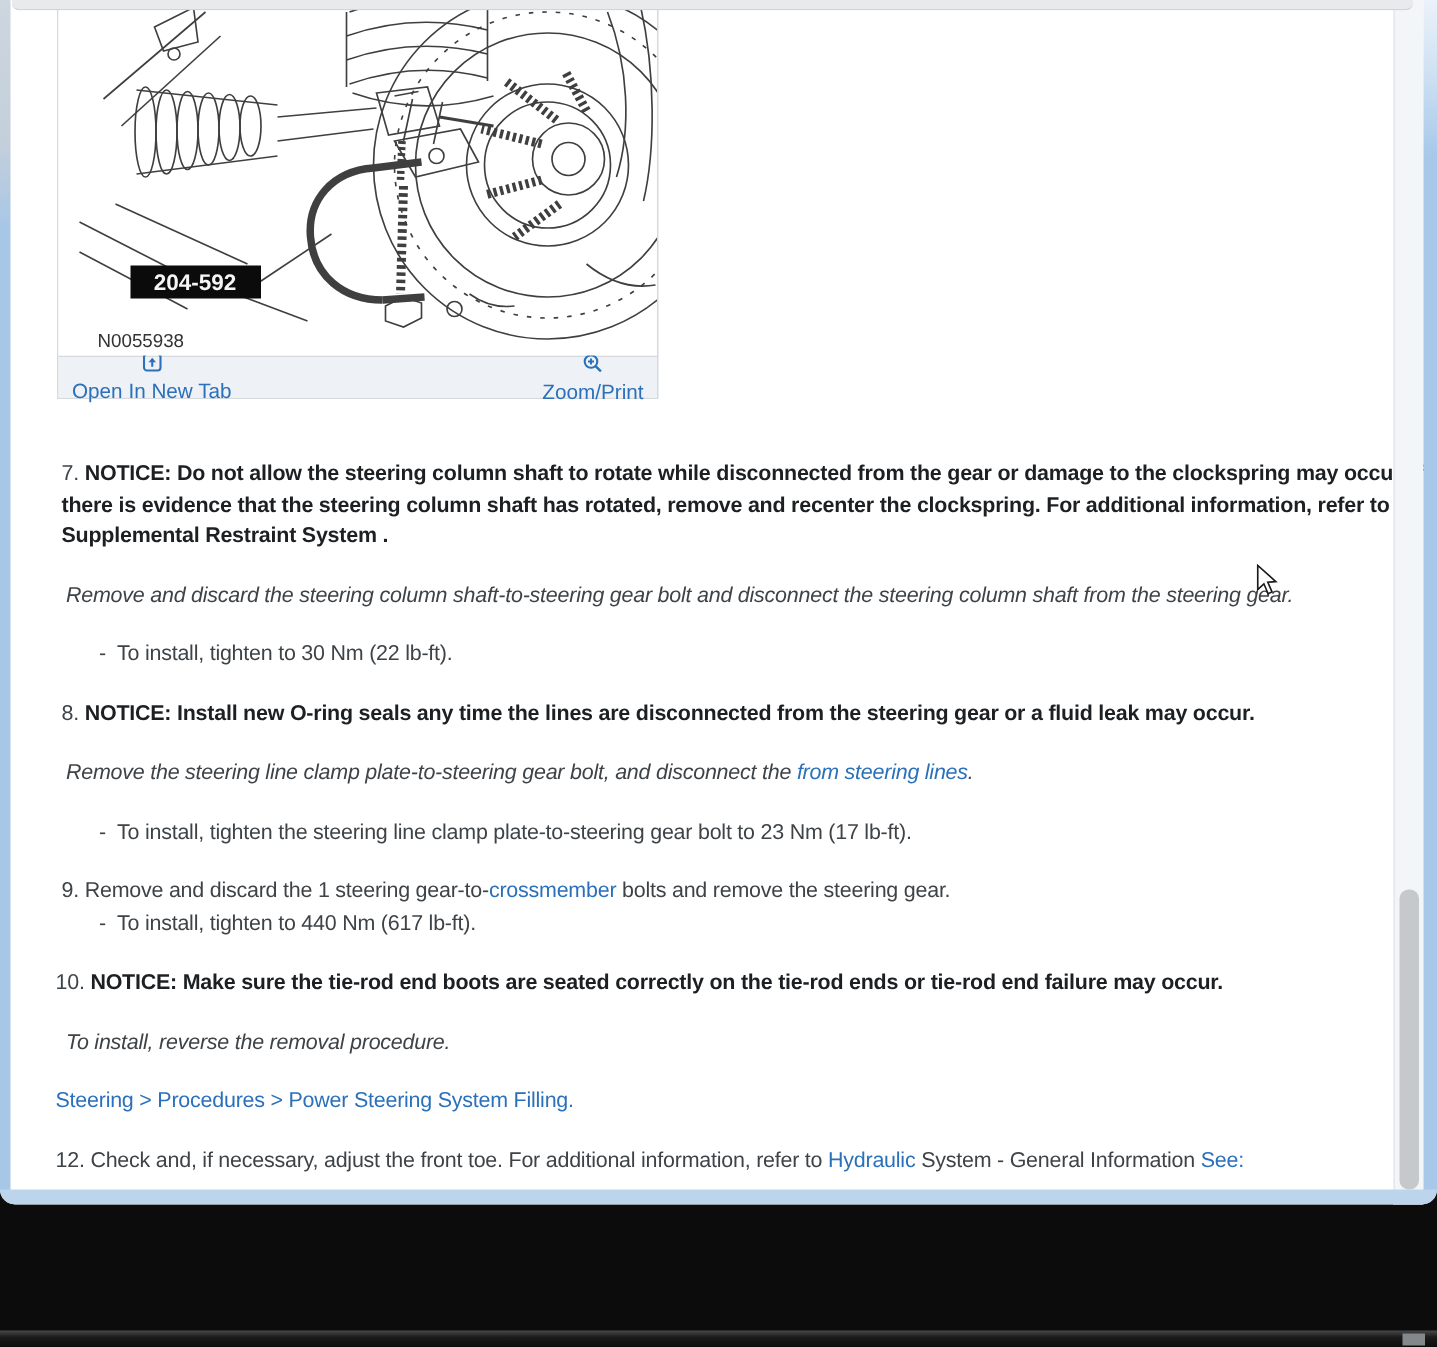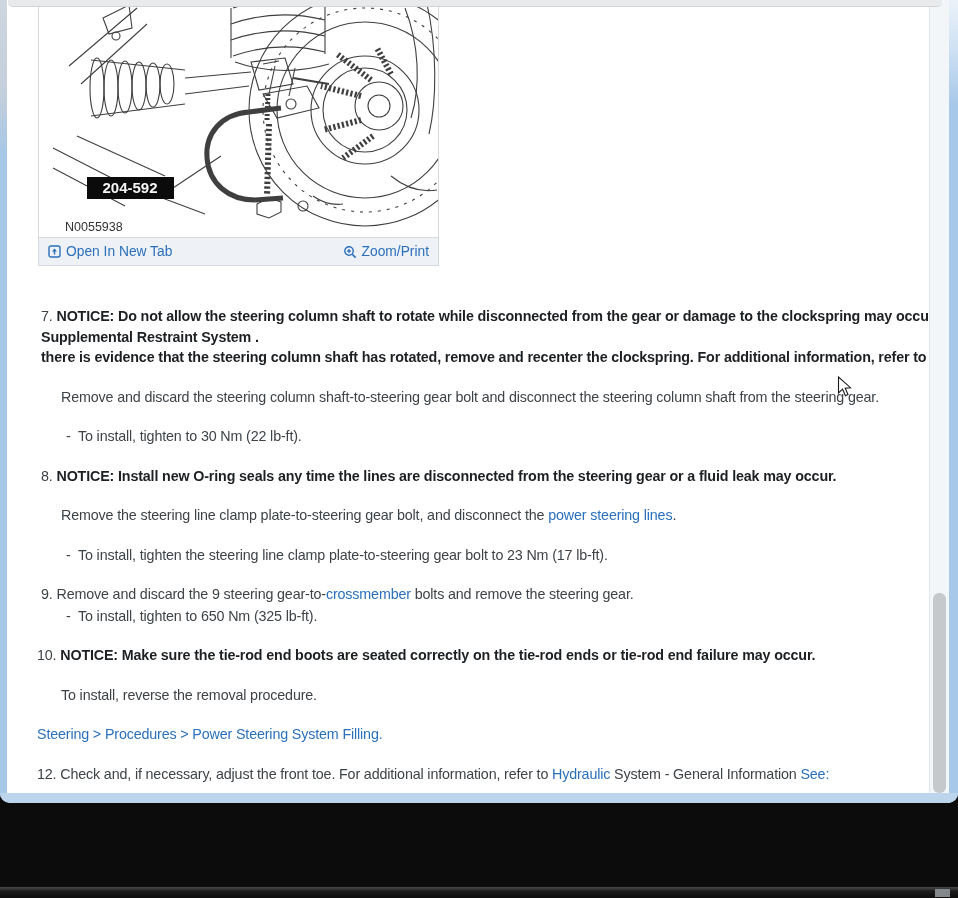--- a/index.html
+++ b/index.html
@@ -11,29 +11,29 @@
   .edge-left{position:absolute;left:0;top:0;width:7px;height:100%;z-index:4;
     background:linear-gradient(180deg,#ced6df 0%,#c3cfdb 12%,#a7c7e7 19%,#a7c7e7 100%);}
   .edge-right{position:absolute;right:0;top:0;width:9px;height:100%;z-index:4;
     background:linear-gradient(180deg,#ebf2f9 0%,#cfe1f3 6%,#a7c8e9 13%,#a7c8e9 100%);}
   .edge-bottom{position:absolute;left:0;bottom:0;width:100%;height:10px;background:#bdd4ed;border-radius:0 0 10px 10px;z-index:5;}
   .topstrip{position:absolute;left:8px;top:0;width:934px;height:7px;background:#e9eaeb;border-bottom:1px solid #d2d4d6;border-radius:0 0 5px 5px;z-index:6;}
   
   .figure-card{position:absolute;left:38px;top:-1px;width:401px;background:#fff;border:1px solid #d6dadd;z-index:2;}
   .figure-img{position:relative;height:237px;background:#fff;overflow:hidden;}
   .figure-footer{height:28px;background:#eef1f5;border-top:1px solid #d6dadd;display:flex;align-items:center;justify-content:space-between;padding:0 9px;}
-  .flink{display:flex;align-items:center;gap:5px;color:var(--link);font-size:13.8px;text-decoration:none;cursor:pointer;}
+  .flink{display:flex;align-items:center;gap:5px;color:var(--link);font-size:13.8px;text-decoration:none;cursor:pointer;flex-direction:column;}
   .flink svg{flex:0 0 auto;}
   
   #procedure{position:absolute;left:37px;top:306px;width:885px;font-size:14.3px;line-height:20.5px;color:var(--body);letter-spacing:-0.15px;z-index:2;}
   .blk{margin-top:19px;}
   .blk.tight{margin-top:1px;}
   .blk:first-child{margin-top:0;}
   .blk .line{white-space:pre;}
-  .blk.para{margin-left:24px;}
+  .blk.para{margin-left:7px;font-style:italic;}
   .blk.dash{margin-left:29px;}
   .blk.sd{padding-left:4px;}
   .s-bold{font-weight:bold;color:var(--bold);}
   .s-link{color:var(--link);cursor:pointer;}
   .s-num,.s-plain{color:var(--body);}
   
   .scrollbar{position:absolute;right:9px;top:0;width:20px;height:877px;background:#f3f6f9;border-left:1px solid #e3e7eb;z-index:3;}
   .thumb{position:absolute;left:3px;top:593px;width:13px;height:200px;background:#c6c9cc;border-radius:6px;}
   .sb-down{position:absolute;left:5px;top:852px;width:0;height:0;border-left:5px solid transparent;border-right:5px solid transparent;border-top:6px solid #6e7883;}
   
@@ -148,43 +148,43 @@
             <line x1="9.2" y1="9.2" x2="12.6" y2="12.6" stroke="#2a70ba" stroke-width="1.6"></line>
           </svg>
           <span>Zoom/Print</span>
         </a>
       </div>
     </div>
 
     <div id="procedure">
         <div class="blk step sd">
           <div class="line"><span class="s-num">7. </span><span class="s-bold">NOTICE: Do not allow the steering column shaft to rotate while disconnected from the gear or damage to the clockspring may occur. If</span></div>
+          <div class="line"><span class="s-bold">there is evidence that the steering column shaft has rotated, remove and recenter the clockspring. For additional information, refer to</span></div>
           <div class="line"><span class="s-bold">Supplemental Restraint System .</span></div>
-          <div class="line"><span class="s-bold">there is evidence that the steering column shaft has rotated, remove and recenter the clockspring. For additional information, refer to</span></div>
         </div>
         <div class="blk para">
           <div class="line"><span class="s-plain">Remove and discard the steering column shaft-to-steering gear bolt and disconnect the steering column shaft from the steering gear.</span></div>
         </div>
         <div class="blk dash">
           <div class="line"><span class="s-plain">-  To install, tighten to 30 Nm (22 lb-ft).</span></div>
         </div>
         <div class="blk step sd">
           <div class="line"><span class="s-num">8. </span><span class="s-bold">NOTICE: Install new O-ring seals any time the lines are disconnected from the steering gear or a fluid leak may occur.</span></div>
         </div>
         <div class="blk para">
-          <div class="line"><span class="s-plain">Remove the steering line clamp plate-to-steering gear bolt, and disconnect the </span><span class="s-link">power steering lines</span><span class="s-plain">.</span></div>
+          <div class="line"><span class="s-plain">Remove the steering line clamp plate-to-steering gear bolt, and disconnect the </span><span class="s-link">from steering lines</span><span class="s-plain">.</span></div>
         </div>
         <div class="blk dash">
           <div class="line"><span class="s-plain">-  To install, tighten the steering line clamp plate-to-steering gear bolt to 23 Nm (17 lb-ft).</span></div>
         </div>
         <div class="blk step sd">
-          <div class="line"><span class="s-num">9. </span><span class="s-plain">Remove and discard the 9 steering gear-to-</span><span class="s-link">crossmember</span><span class="s-plain"> bolts and remove the steering gear.</span></div>
+          <div class="line"><span class="s-num">9. </span><span class="s-plain">Remove and discard the 1 steering gear-to-</span><span class="s-link">crossmember</span><span class="s-plain"> bolts and remove the steering gear.</span></div>
         </div>
         <div class="blk dash tight">
-          <div class="line"><span class="s-plain">-  To install, tighten to 650 Nm (325 lb-ft).</span></div>
+          <div class="line"><span class="s-plain">-  To install, tighten to 440 Nm (617 lb-ft).</span></div>
         </div>
         <div class="blk step">
           <div class="line"><span class="s-num">10. </span><span class="s-bold">NOTICE: Make sure the tie-rod end boots are seated correctly on the tie-rod ends or tie-rod end failure may occur.</span></div>
         </div>
         <div class="blk para">
           <div class="line"><span class="s-plain">To install, reverse the removal procedure.</span></div>
         </div>
         <div class="blk step">
           <div class="line"><span class="s-link">Steering &gt; Procedures &gt; Power Steering System Filling.</span></div>
         </div>

